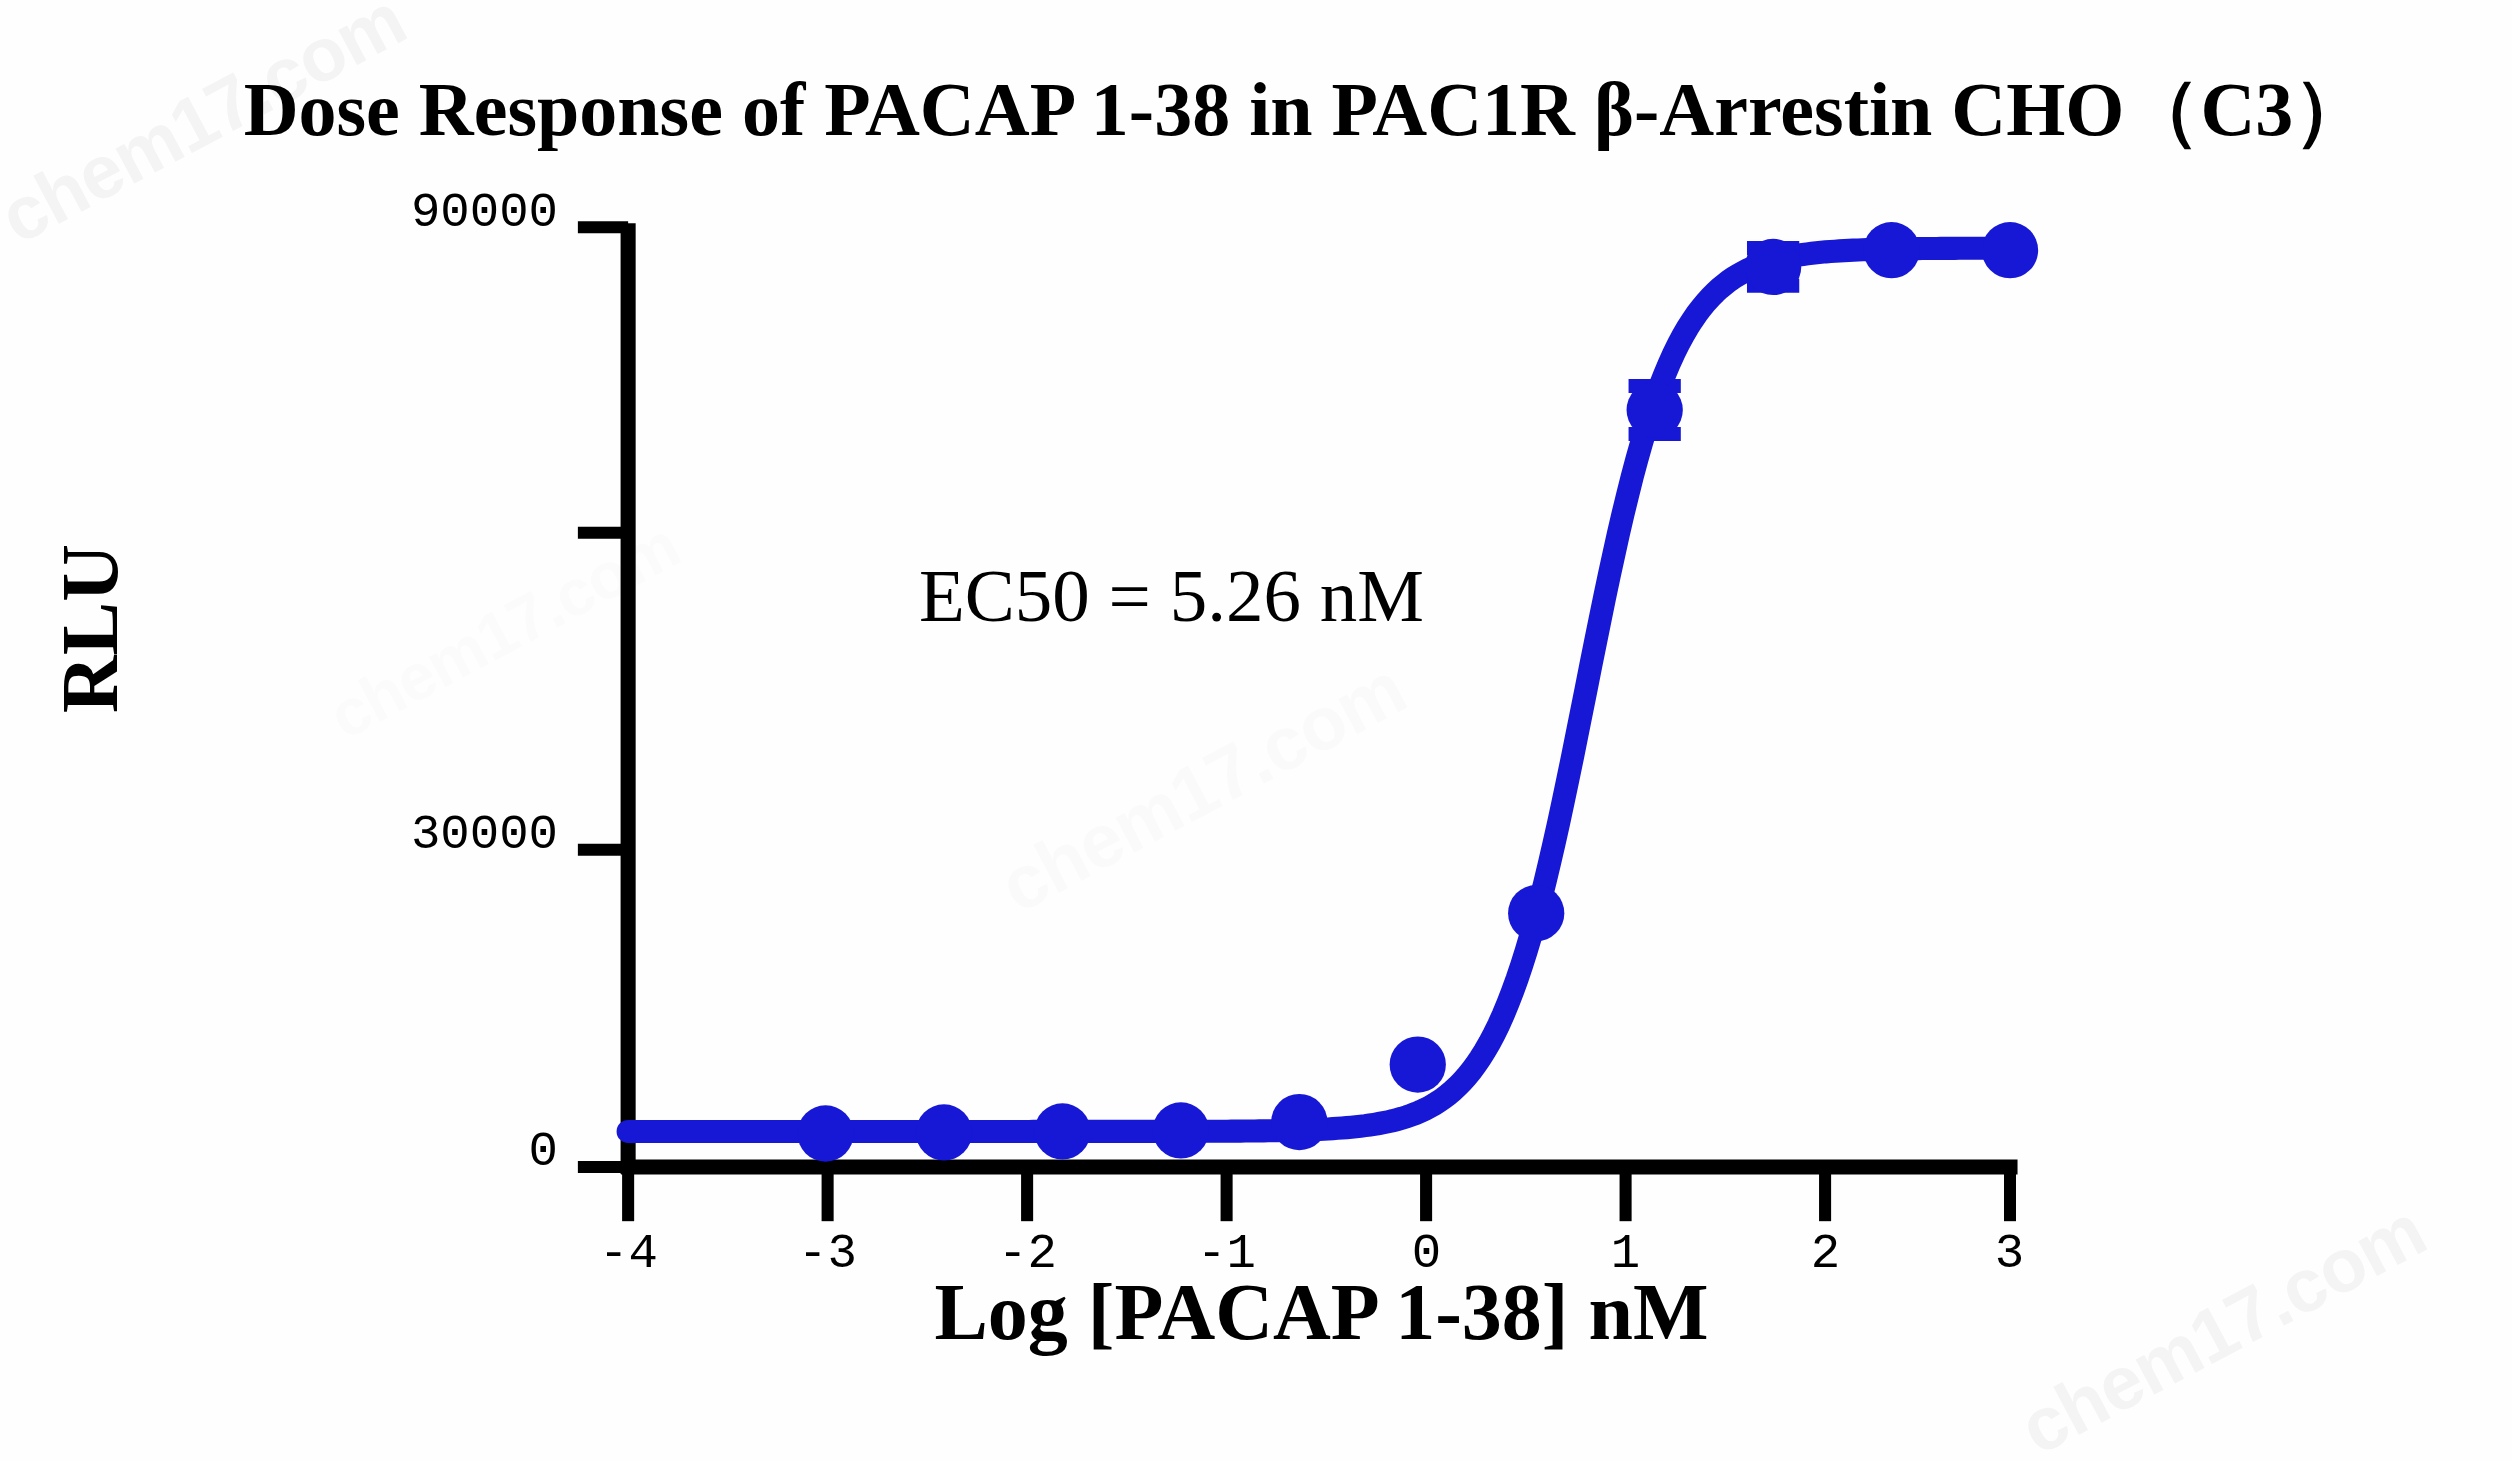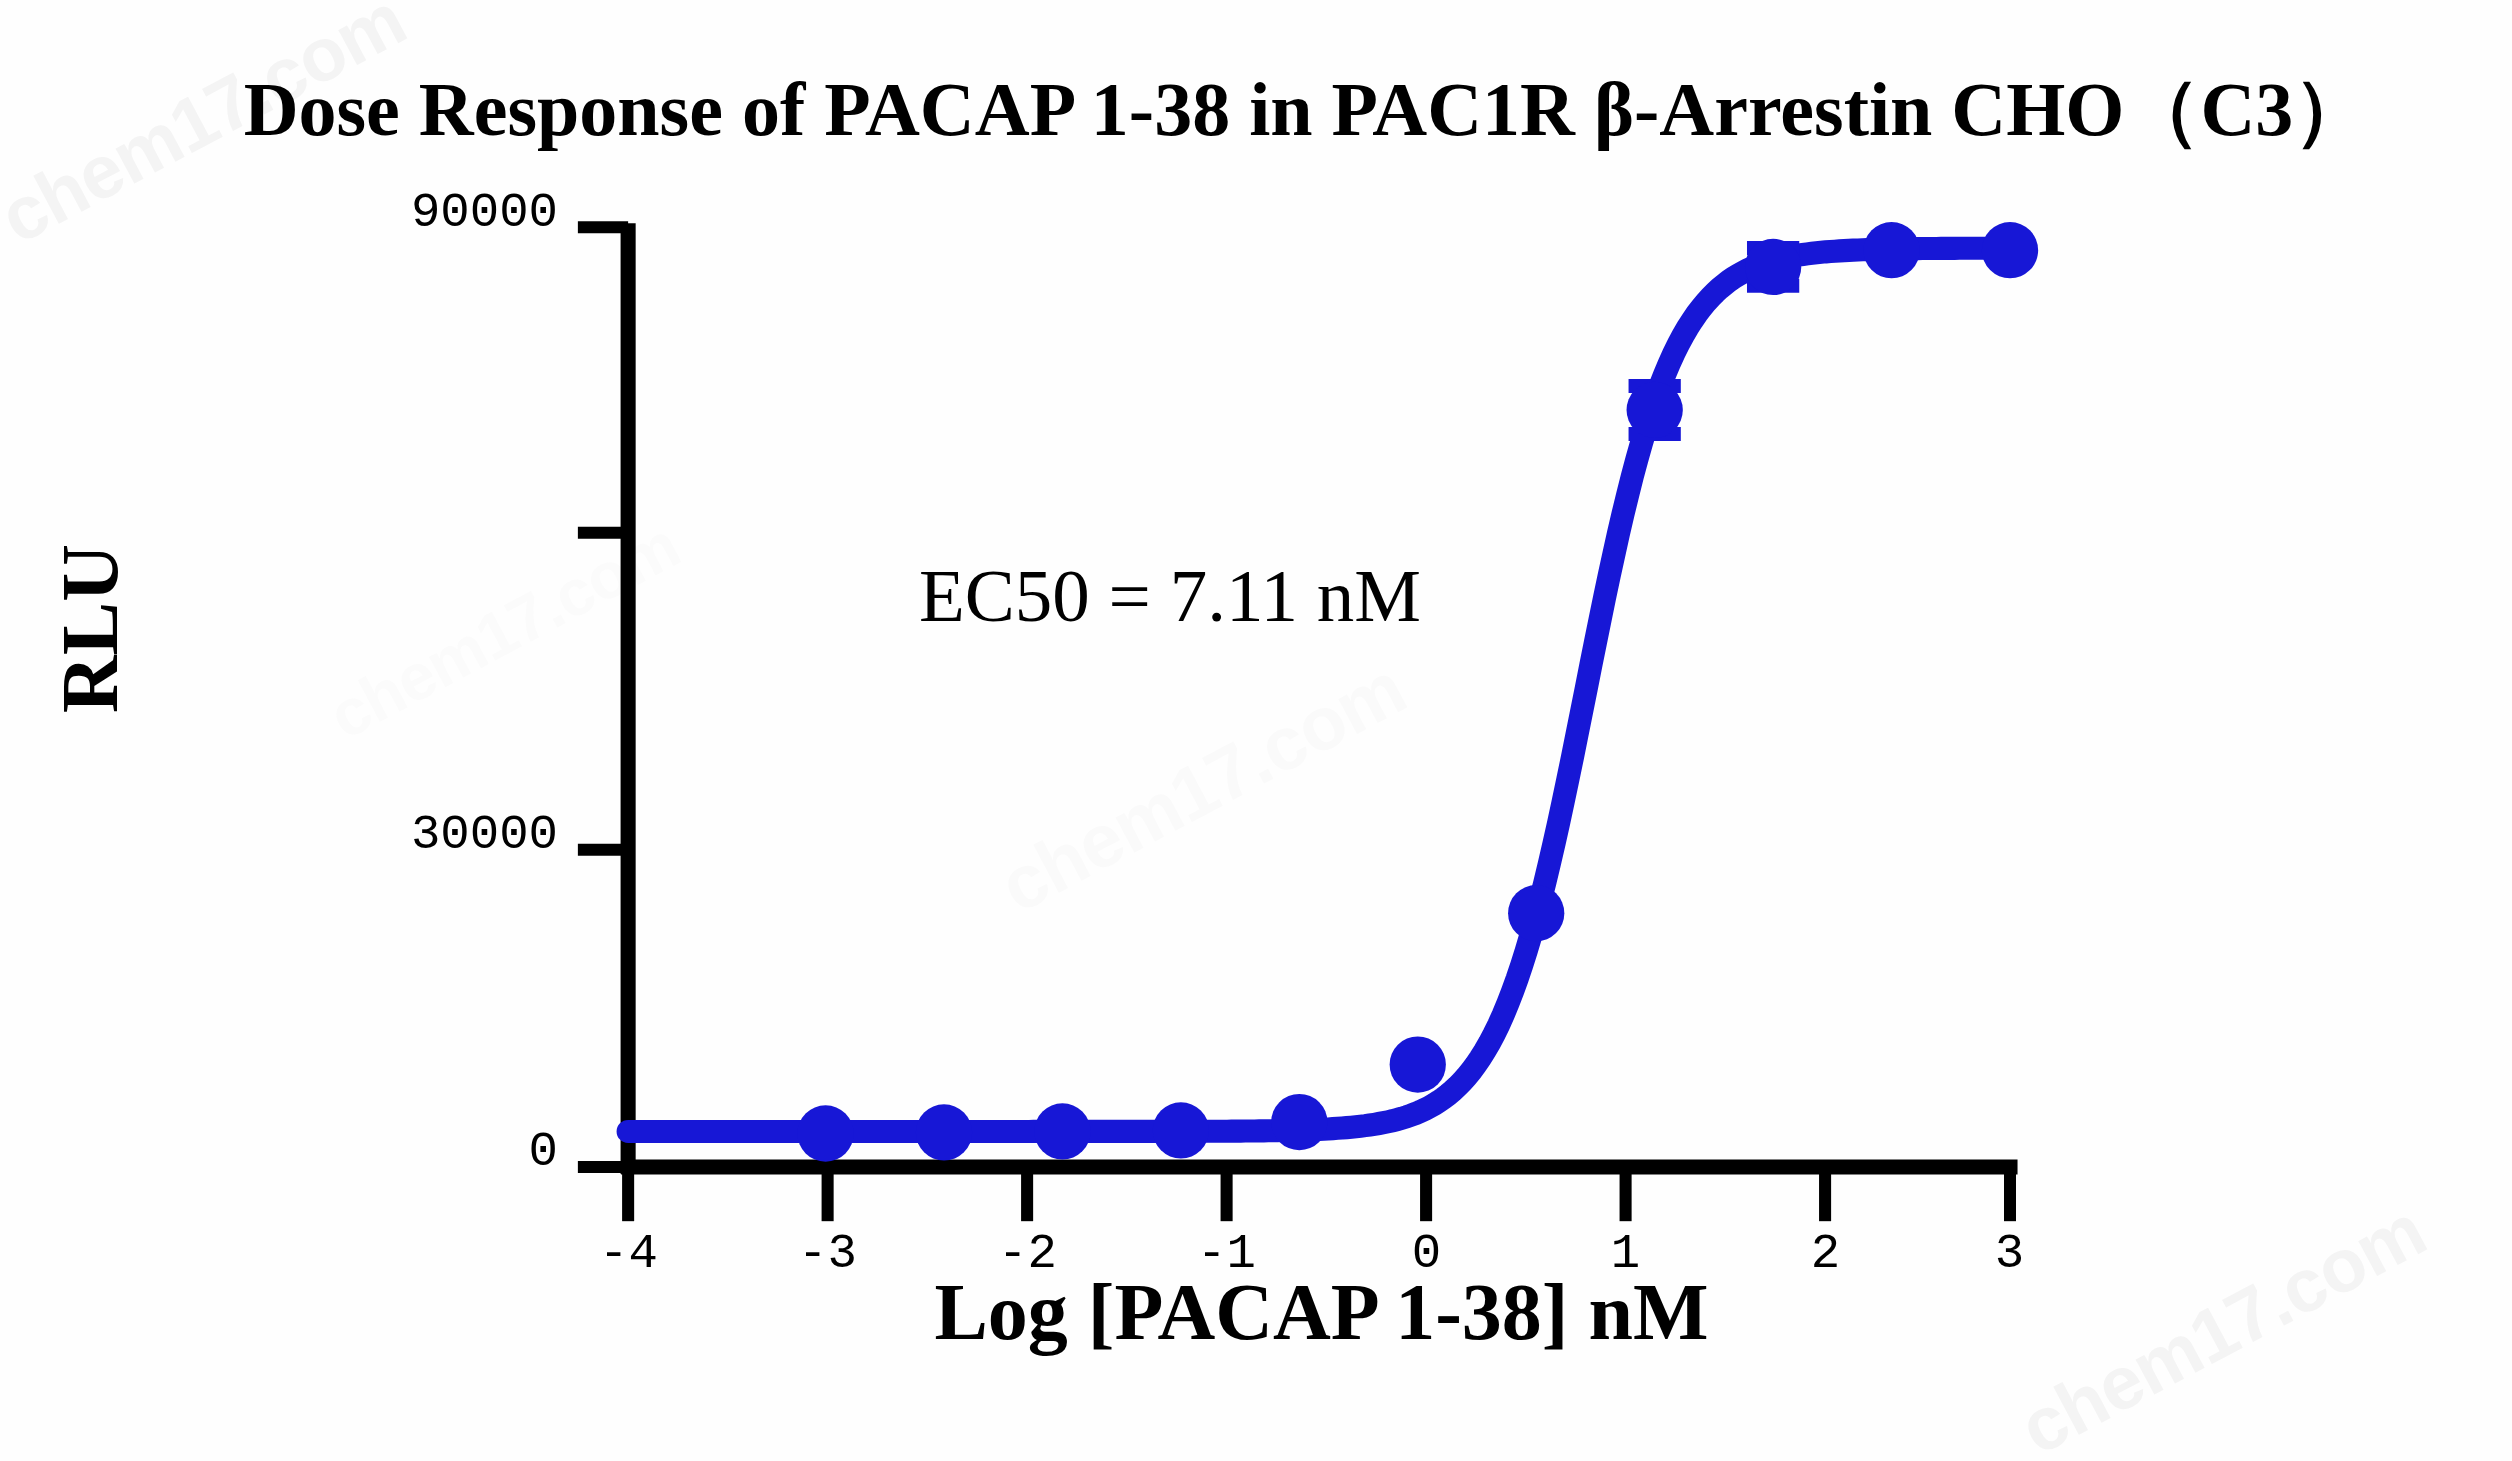--- a/index.html
+++ b/index.html
@@ -158,15 +158,15 @@
   <div class="tick-label xtick" style="left:952px;top:1226px;width:151px;">-2</div>
   <div class="tick-label xtick" style="left:1151px;top:1226px;width:151px;">-1</div>
   <div class="tick-label xtick" style="left:1351px;top:1226px;width:151px;">0</div>
   <div class="tick-label xtick" style="left:1550px;top:1226px;width:151px;">1</div>
   <div class="tick-label xtick" style="left:1750px;top:1226px;width:151px;">2</div>
   <div class="tick-label xtick" style="left:1934px;top:1226px;width:151px;">3</div>
 
   <div id="y-axis-title">RLU</div>
   <div id="x-axis-title">Log [PACAP 1-38] nM</div>
 
-  <div id="ec50-annotation">EC50 = 7.11 nM</div>
+  <div id="ec50-annotation">EC50 = 5.26 nM</div>
 </div>
 
 
 </body></html>

